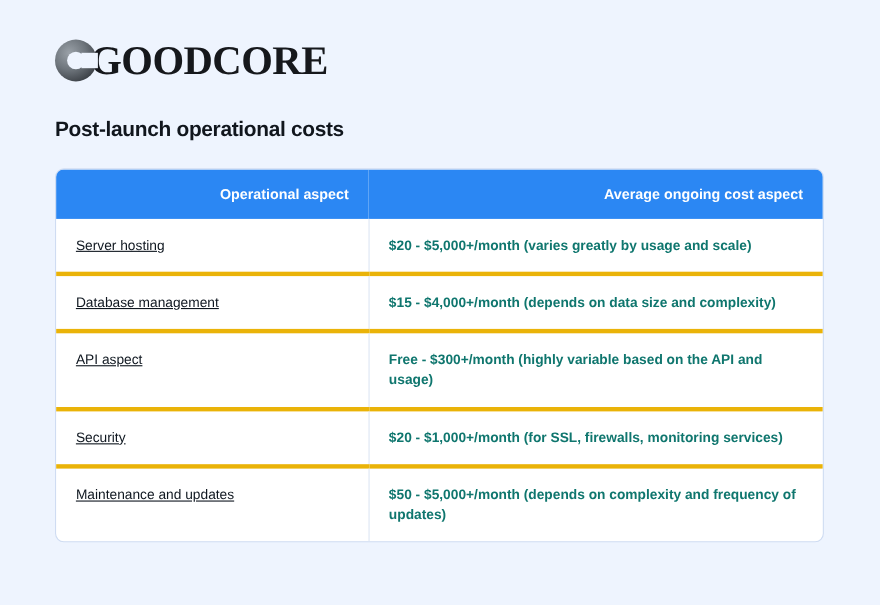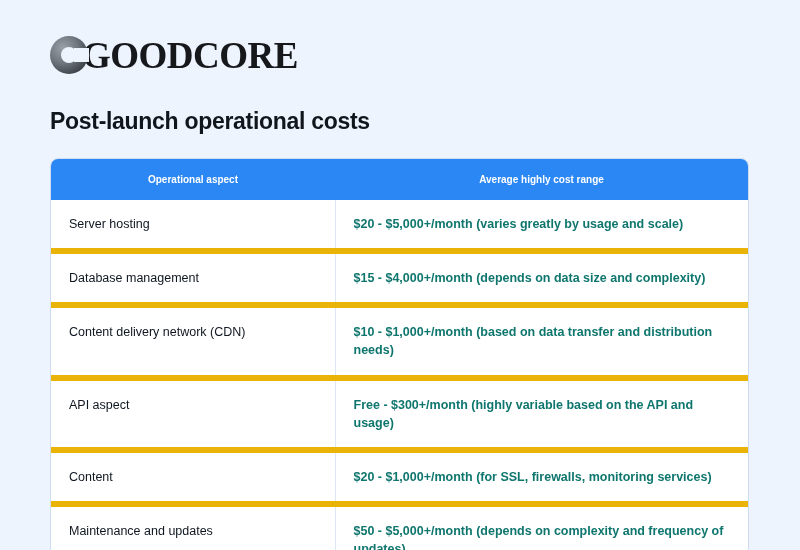--- a/index.html
+++ b/index.html
@@ -63,21 +63,21 @@
     font-weight: bold;
     letter-spacing: -0.5px;
     color: #16181c;
     margin-left: -6px;
     line-height: 1;
   }
 
   
   .title {
     margin-top: 30px;
-    font-size: 23px;
+    font-size: 19px;
     font-weight: bold;
     color: #11161d;
     letter-spacing: -0.3px;
   }
 
   
   .table-wrap {
     margin-top: 23px;
     border-radius: 8px;
     overflow: hidden;
@@ -86,40 +86,41 @@
     width: 697px;
   }
   table.cost-table {
     border-collapse: collapse;
     width: 100%;
     table-layout: fixed;
   }
   table.cost-table th {
     background: #2b87f3;
     color: #ffffff;
-    font-size: 10px;
+    font-size: 13px;
     font-weight: bold;
-    text-align: center;
+    text-align: right;
     padding: 15px 18px;
     border: none;
     margin-left: 48px;
   }
   table.cost-table th.col-a { width: 248px; }
   table.cost-table td {
     font-size: 12.5px;
     color: #111921;
     padding: 15px 18px;
-    border-top: 6px solid #eab308;
+    border-top: 4px solid #eab308;
     vertical-align: top;
     line-height: 1.45;
   }
   table.cost-table td.aspect {
     font-weight: normal;
     color: #0f1720;
     border-right: 1px solid #dde6f4;
+    text-decoration: underline;
   }
   table.cost-table td.cost {
     font-weight: bold;
     color: #0f766e;
   }
   table.cost-table tbody tr:first-child td {
     border-top: none;
   }
 </style>
 </head>
@@ -136,42 +137,38 @@
     <span class="logo-text">GOODCORE</span>
   </div>
 
   <h1 class="title">Post-launch operational costs</h1>
 
   <div class="table-wrap">
     <table class="cost-table">
       <thead>
         <tr>
           <th class="col-a">Operational aspect</th>
-          <th>Average highly cost range</th>
+          <th>Average ongoing cost aspect</th>
         </tr>
       </thead>
       <tbody>
         <tr>
           <td class="aspect">Server hosting</td>
           <td class="cost">$20 - $5,000+/month (varies greatly by usage and scale)</td>
         </tr>
         <tr>
           <td class="aspect">Database management</td>
           <td class="cost">$15 - $4,000+/month (depends on data size and complexity)</td>
         </tr>
         <tr>
-          <td class="aspect">Content delivery network (CDN)</td>
-          <td class="cost">$10 - $1,000+/month (based on data transfer and distribution needs)</td>
-        </tr>
-        <tr>
           <td class="aspect">API aspect</td>
           <td class="cost">Free - $300+/month (highly variable based on the API and usage)</td>
         </tr>
         <tr>
-          <td class="aspect">Content</td>
+          <td class="aspect">Security</td>
           <td class="cost">$20 - $1,000+/month (for SSL, firewalls, monitoring services)</td>
         </tr>
         <tr>
           <td class="aspect">Maintenance and updates</td>
           <td class="cost">$50 - $5,000+/month (depends on complexity and frequency of updates)</td>
         </tr>
       </tbody>
     </table>
   </div>
 

